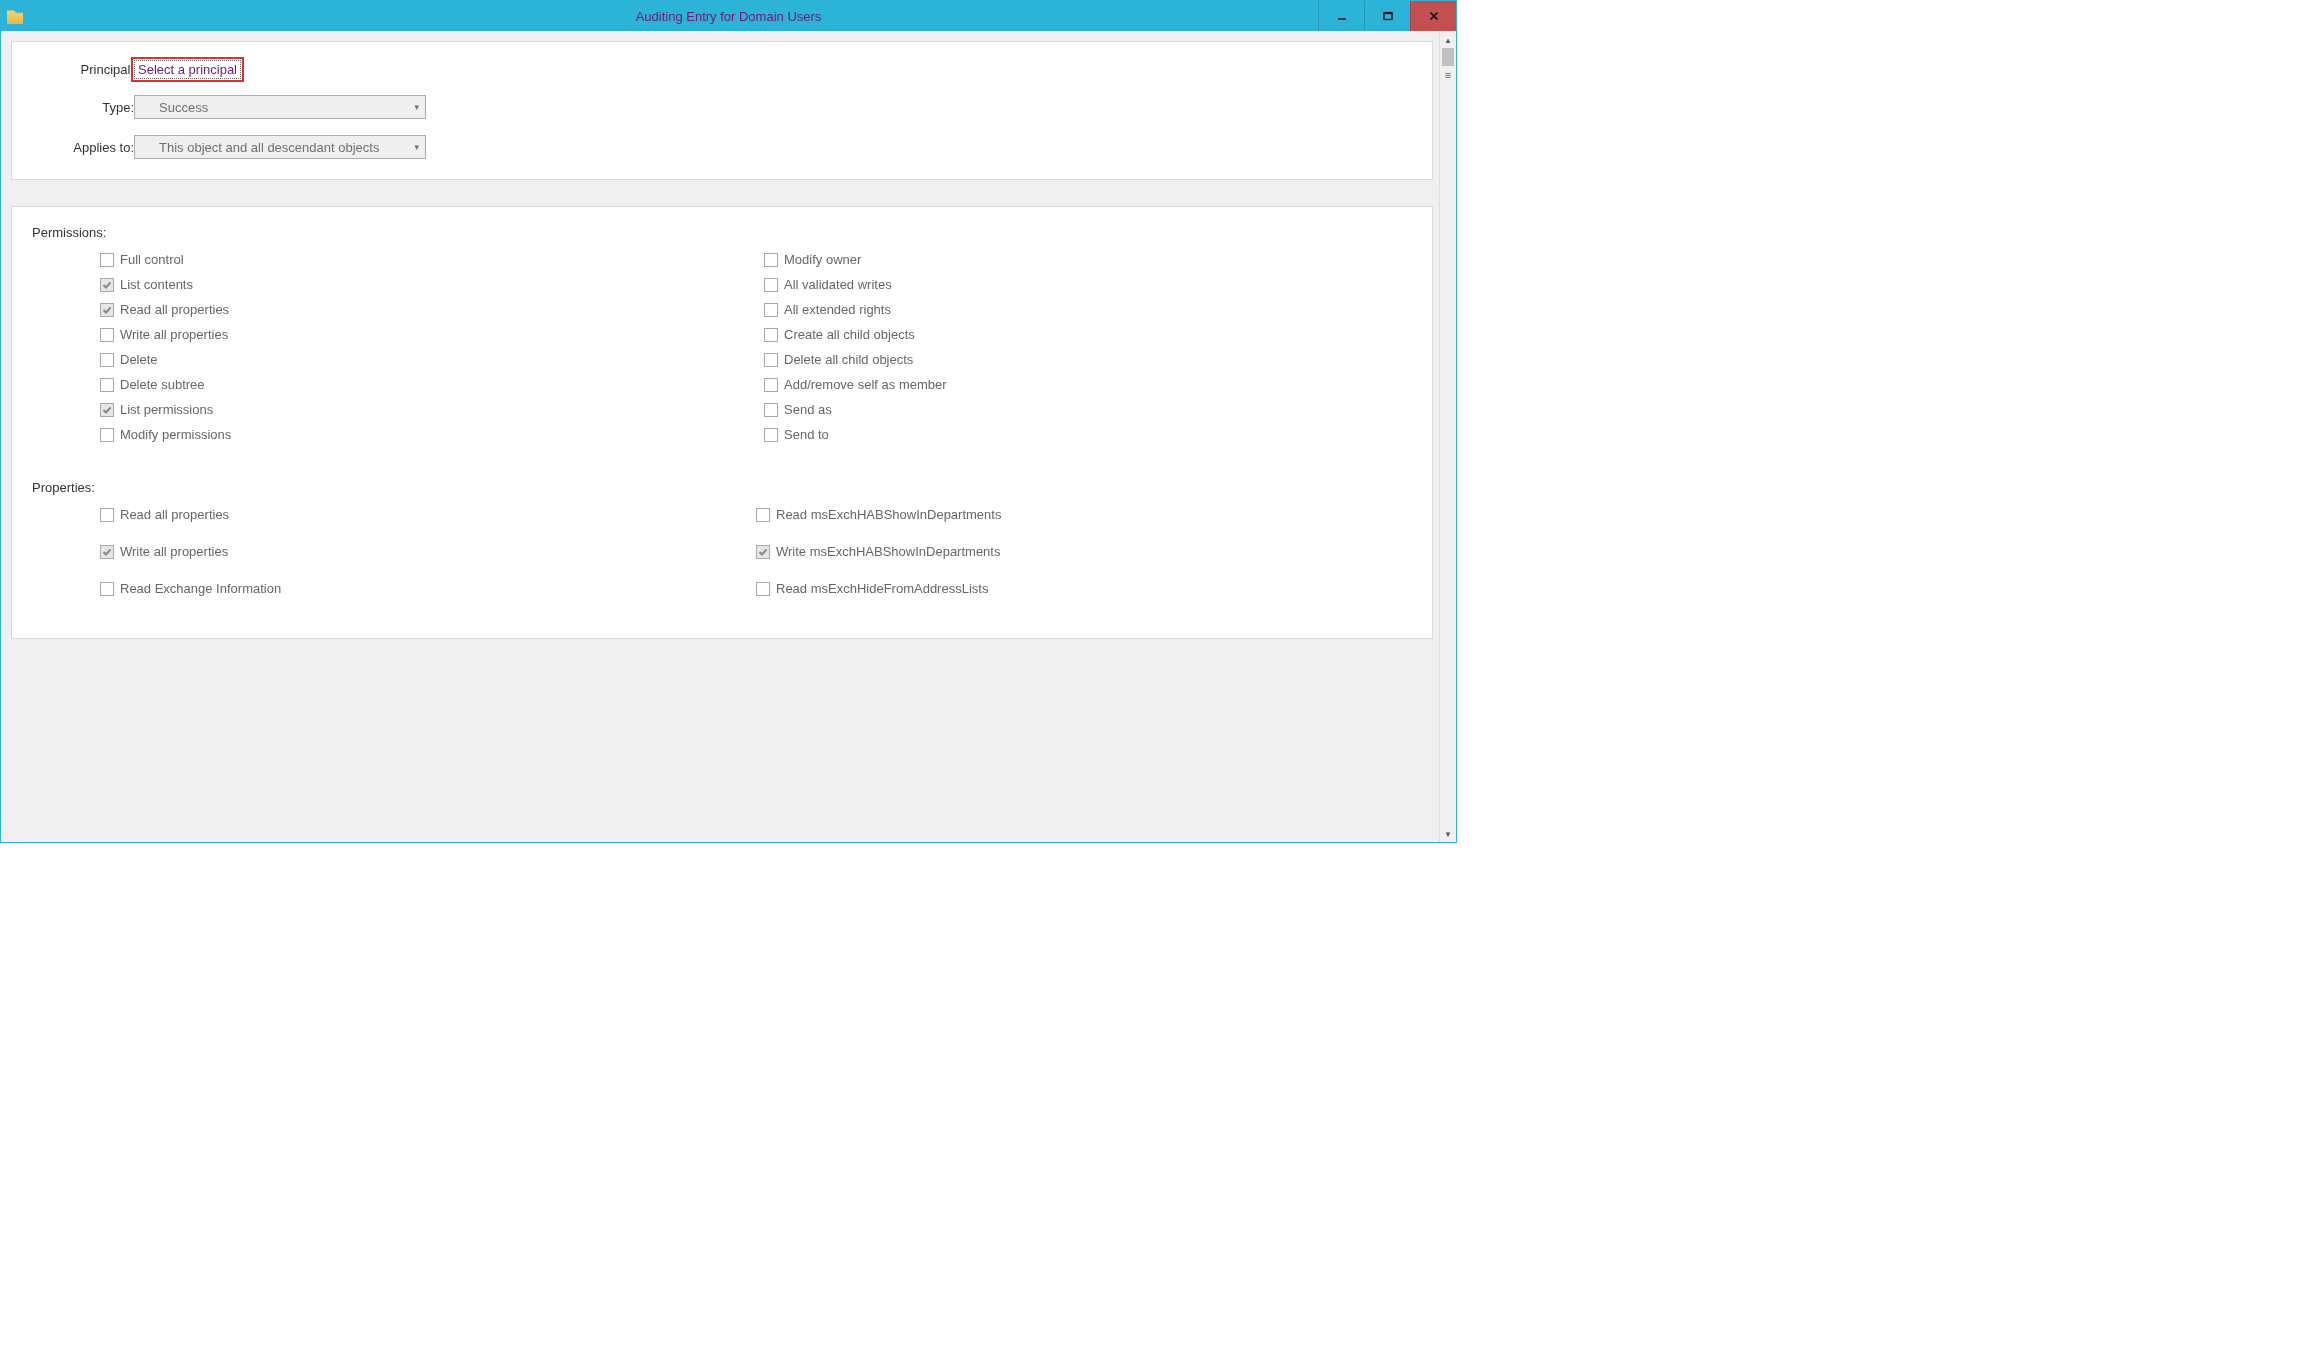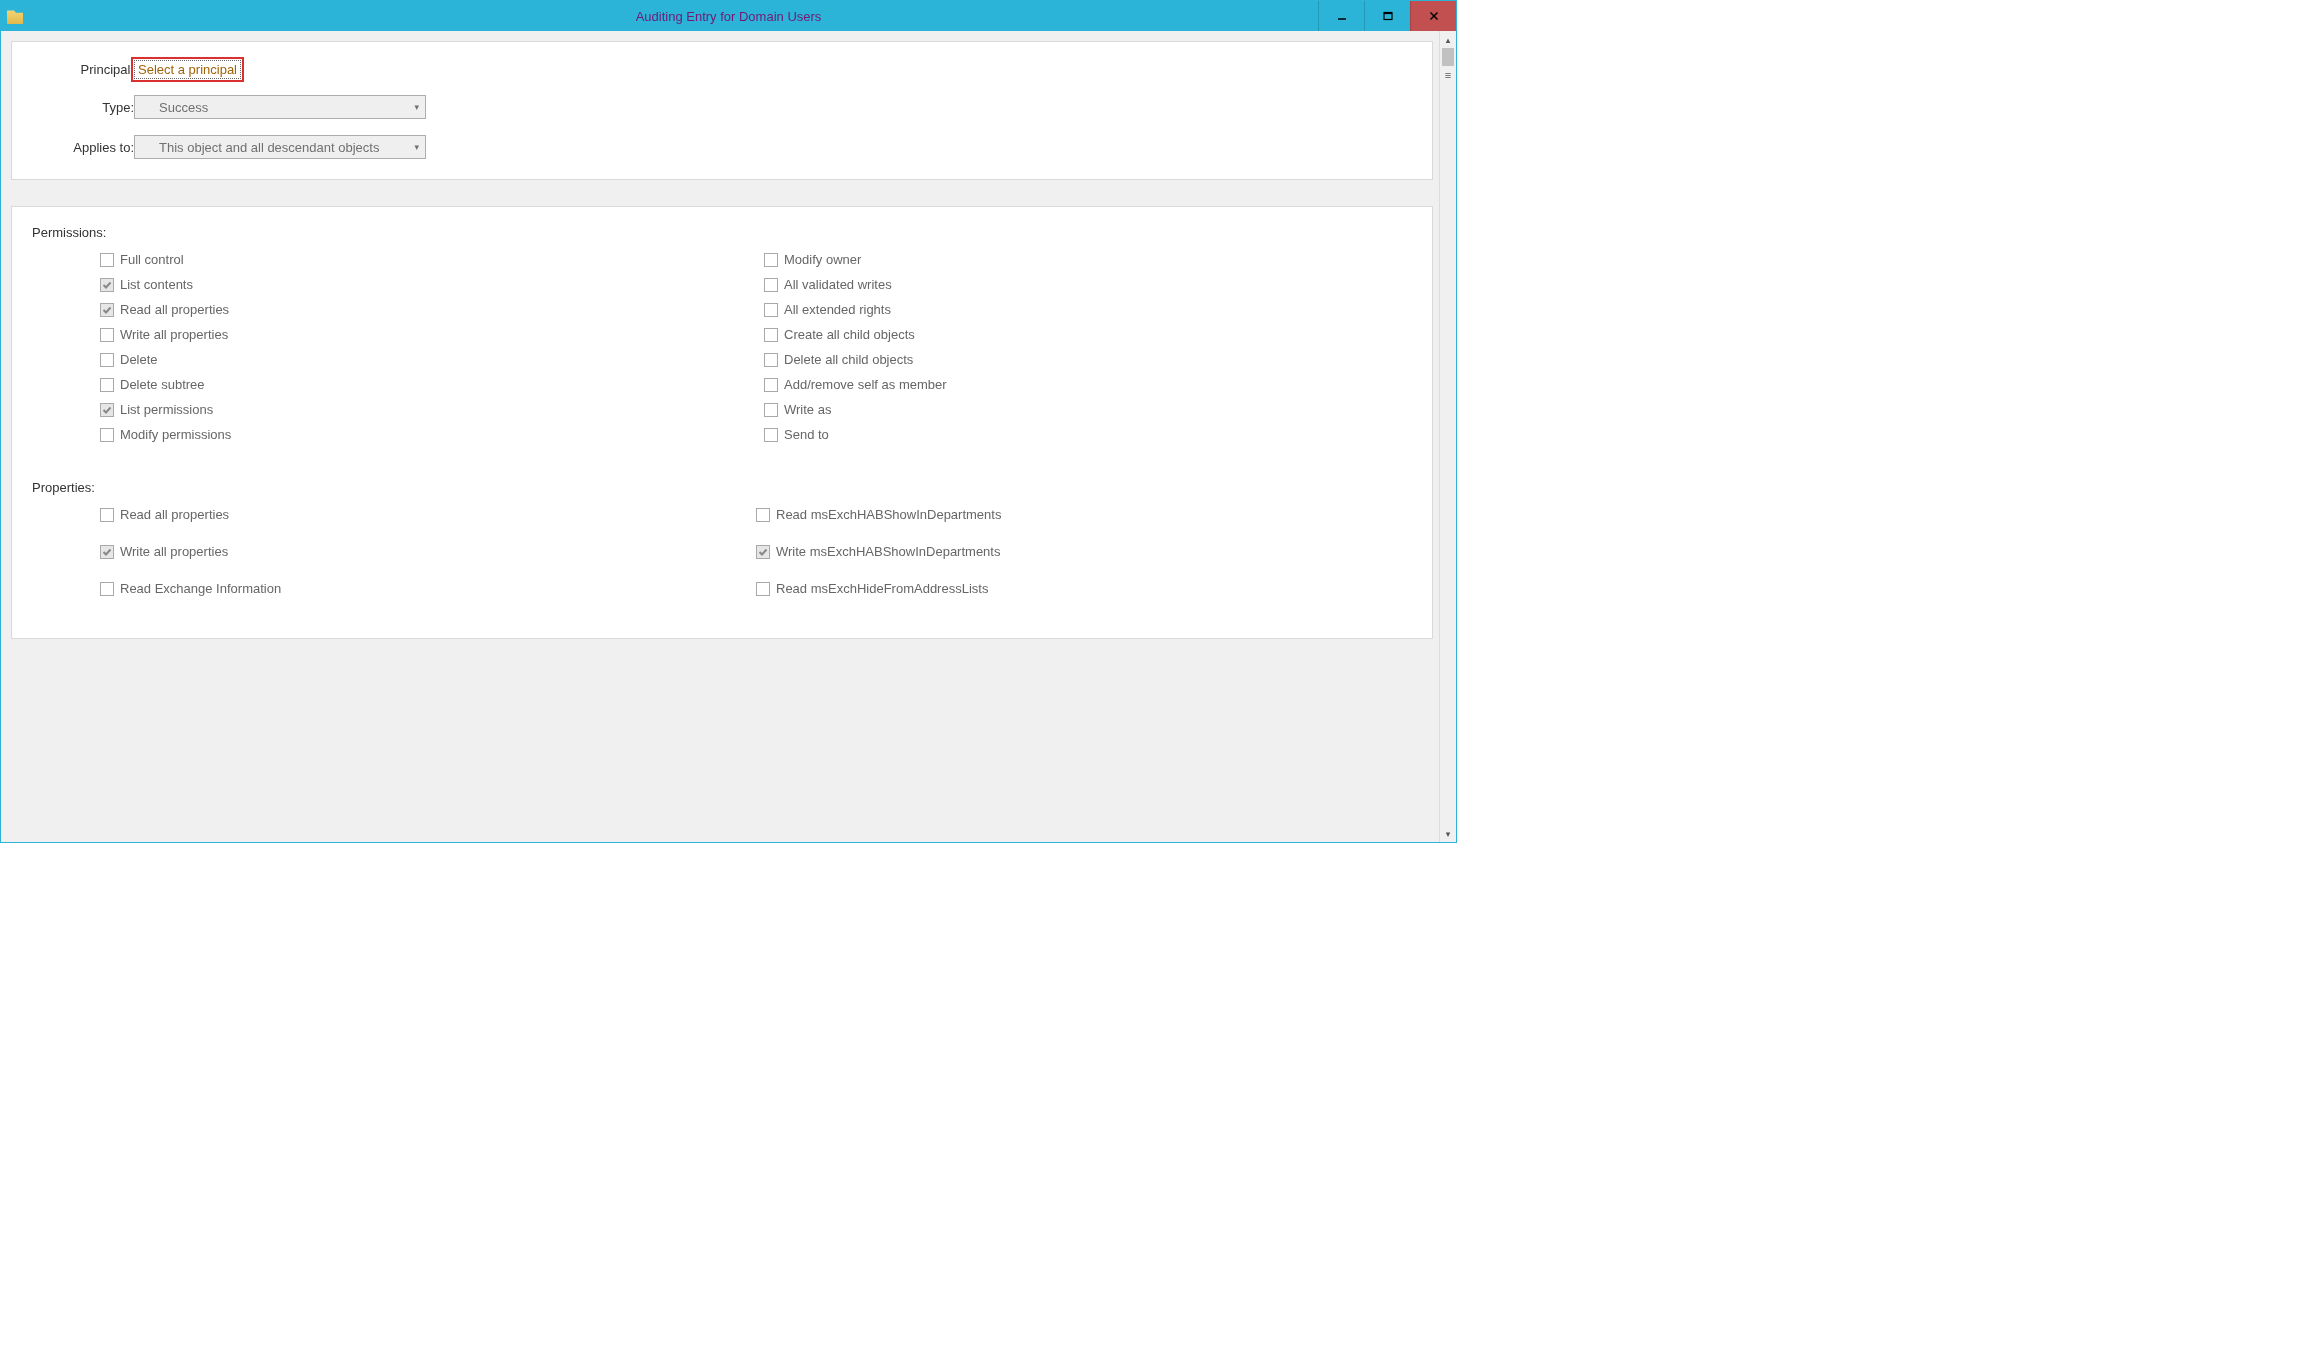--- a/index.html
+++ b/index.html
@@ -121,21 +121,21 @@
       margin-bottom: 16px;
     }
     .form-row:last-child { margin-bottom: 0; }
     .form-label {
       width: 102px;
       color: #333;
       font-size: 13px;
       text-align: right;
     }
     .principal-link {
-      color: #a16207;
+      color: #701a75;
       font-size: 13px;
       border: 1px dotted #666;
       padding: 1px 3px;
       outline: 2px solid #d93030;
       outline-offset: 1px;
       cursor: pointer;
     }
     .combo {
       width: 292px;
       height: 24px;
@@ -322,21 +322,21 @@
               <div class="chk">
                 <span class="chk-box"></span>
                 <span>Delete all child objects</span>
               </div>
               <div class="chk">
                 <span class="chk-box"></span>
                 <span>Add/remove self as member</span>
               </div>
               <div class="chk">
                 <span class="chk-box"></span>
-                <span>Write as</span>
+                <span>Send as</span>
               </div>
               <div class="chk">
                 <span class="chk-box"></span>
                 <span>Send to</span>
               </div>
             </div>
         </div>
         <div class="section-heading">Properties:</div>
         <div class="prop-grid">
           <div class="prop-col" id="prop-col1">

